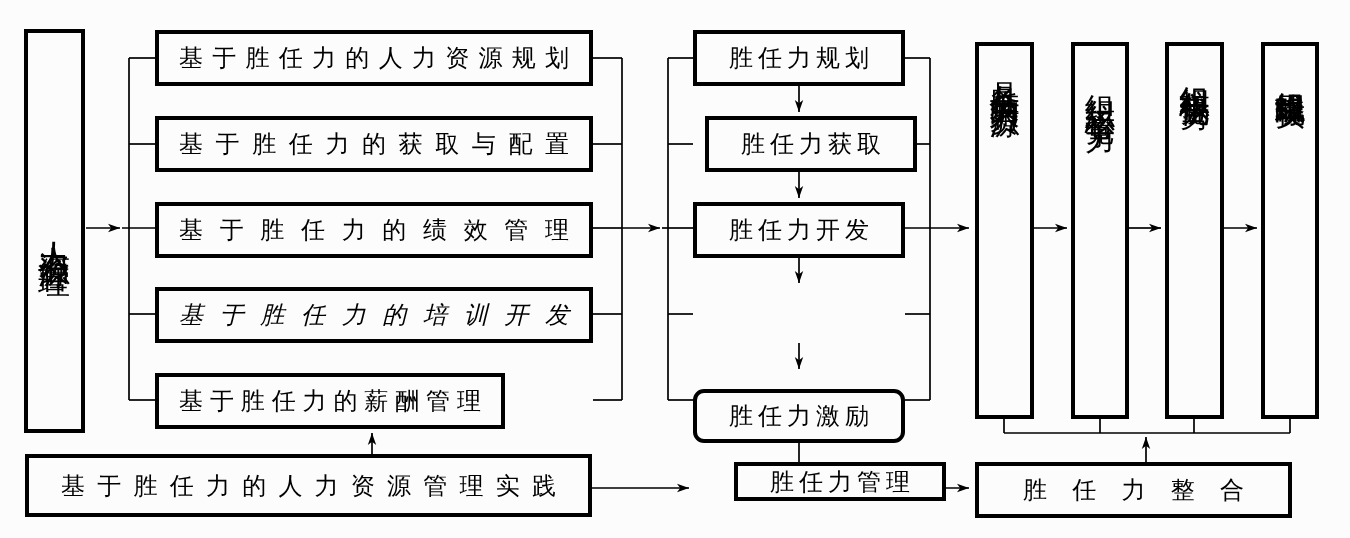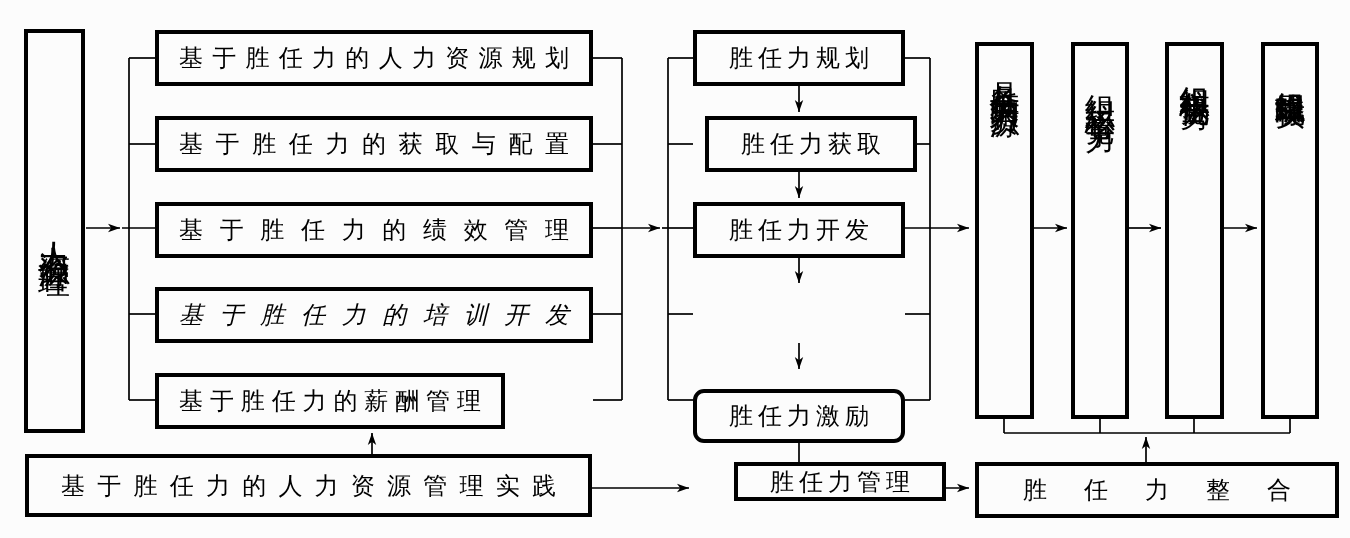--- a/index.html
+++ b/index.html
@@ -143,17 +143,17 @@
   <div class="box box-v v-d" style="left:1261px;top:42px;width:58px;height:377px;">
     <span class="txt">组织战略目标实现</span>
   </div>
 
   <div class="box box-h pad-practice rowfont" style="left:25px;top:454px;width:567px;height:63px;">
     <span class="txt">基于胜任力的人力资源管理实践</span>
   </div>
   <div class="box box-h pad-mid rowfont" style="left:734px;top:462px;width:212px;height:39px;">
     <span class="txt">胜任力管理</span>
   </div>
-  <div class="box box-h pad-integration rowfont" style="left:975px;top:462px;width:364px;height:56px;">
+  <div class="box box-h pad-integration rowfont" style="left:975px;top:462px;width:317px;height:56px;">
     <span class="txt">胜任力整合</span>
   </div>
 
 </div>
 
 </body></html>

